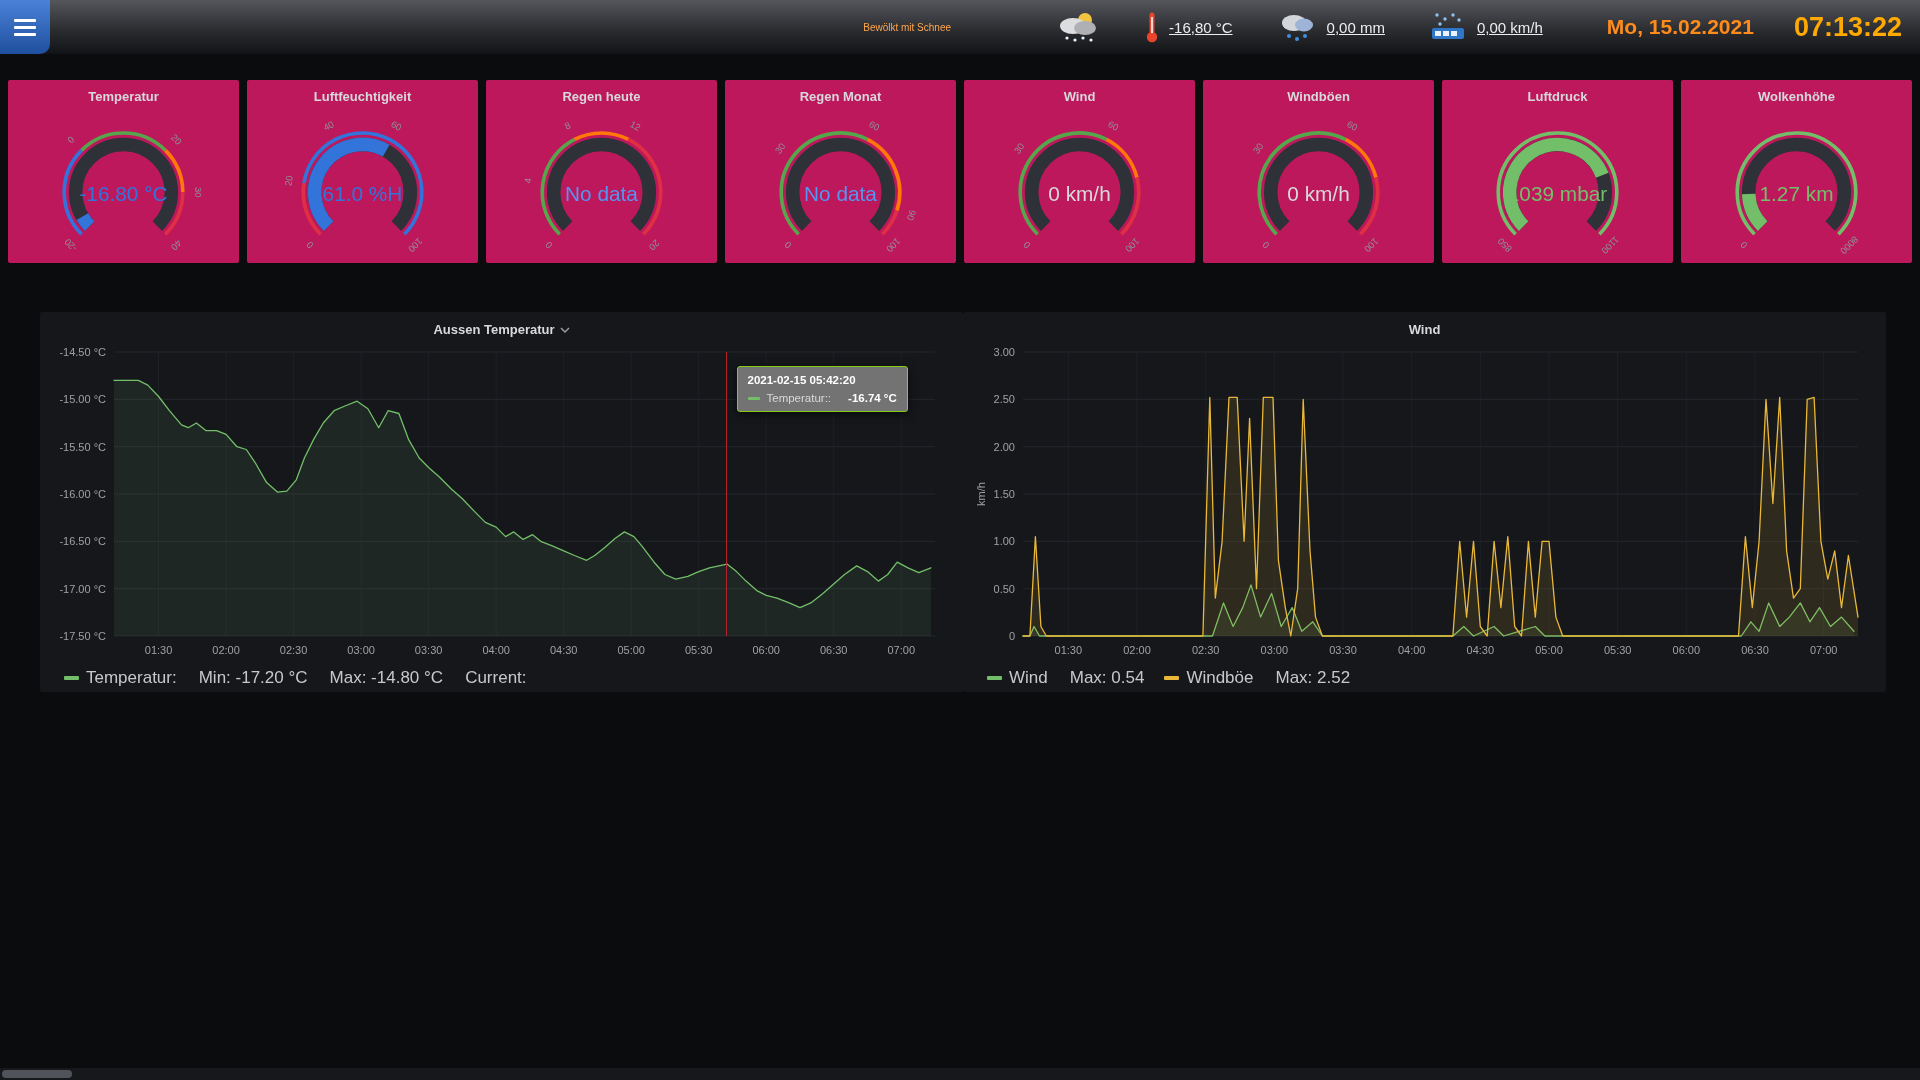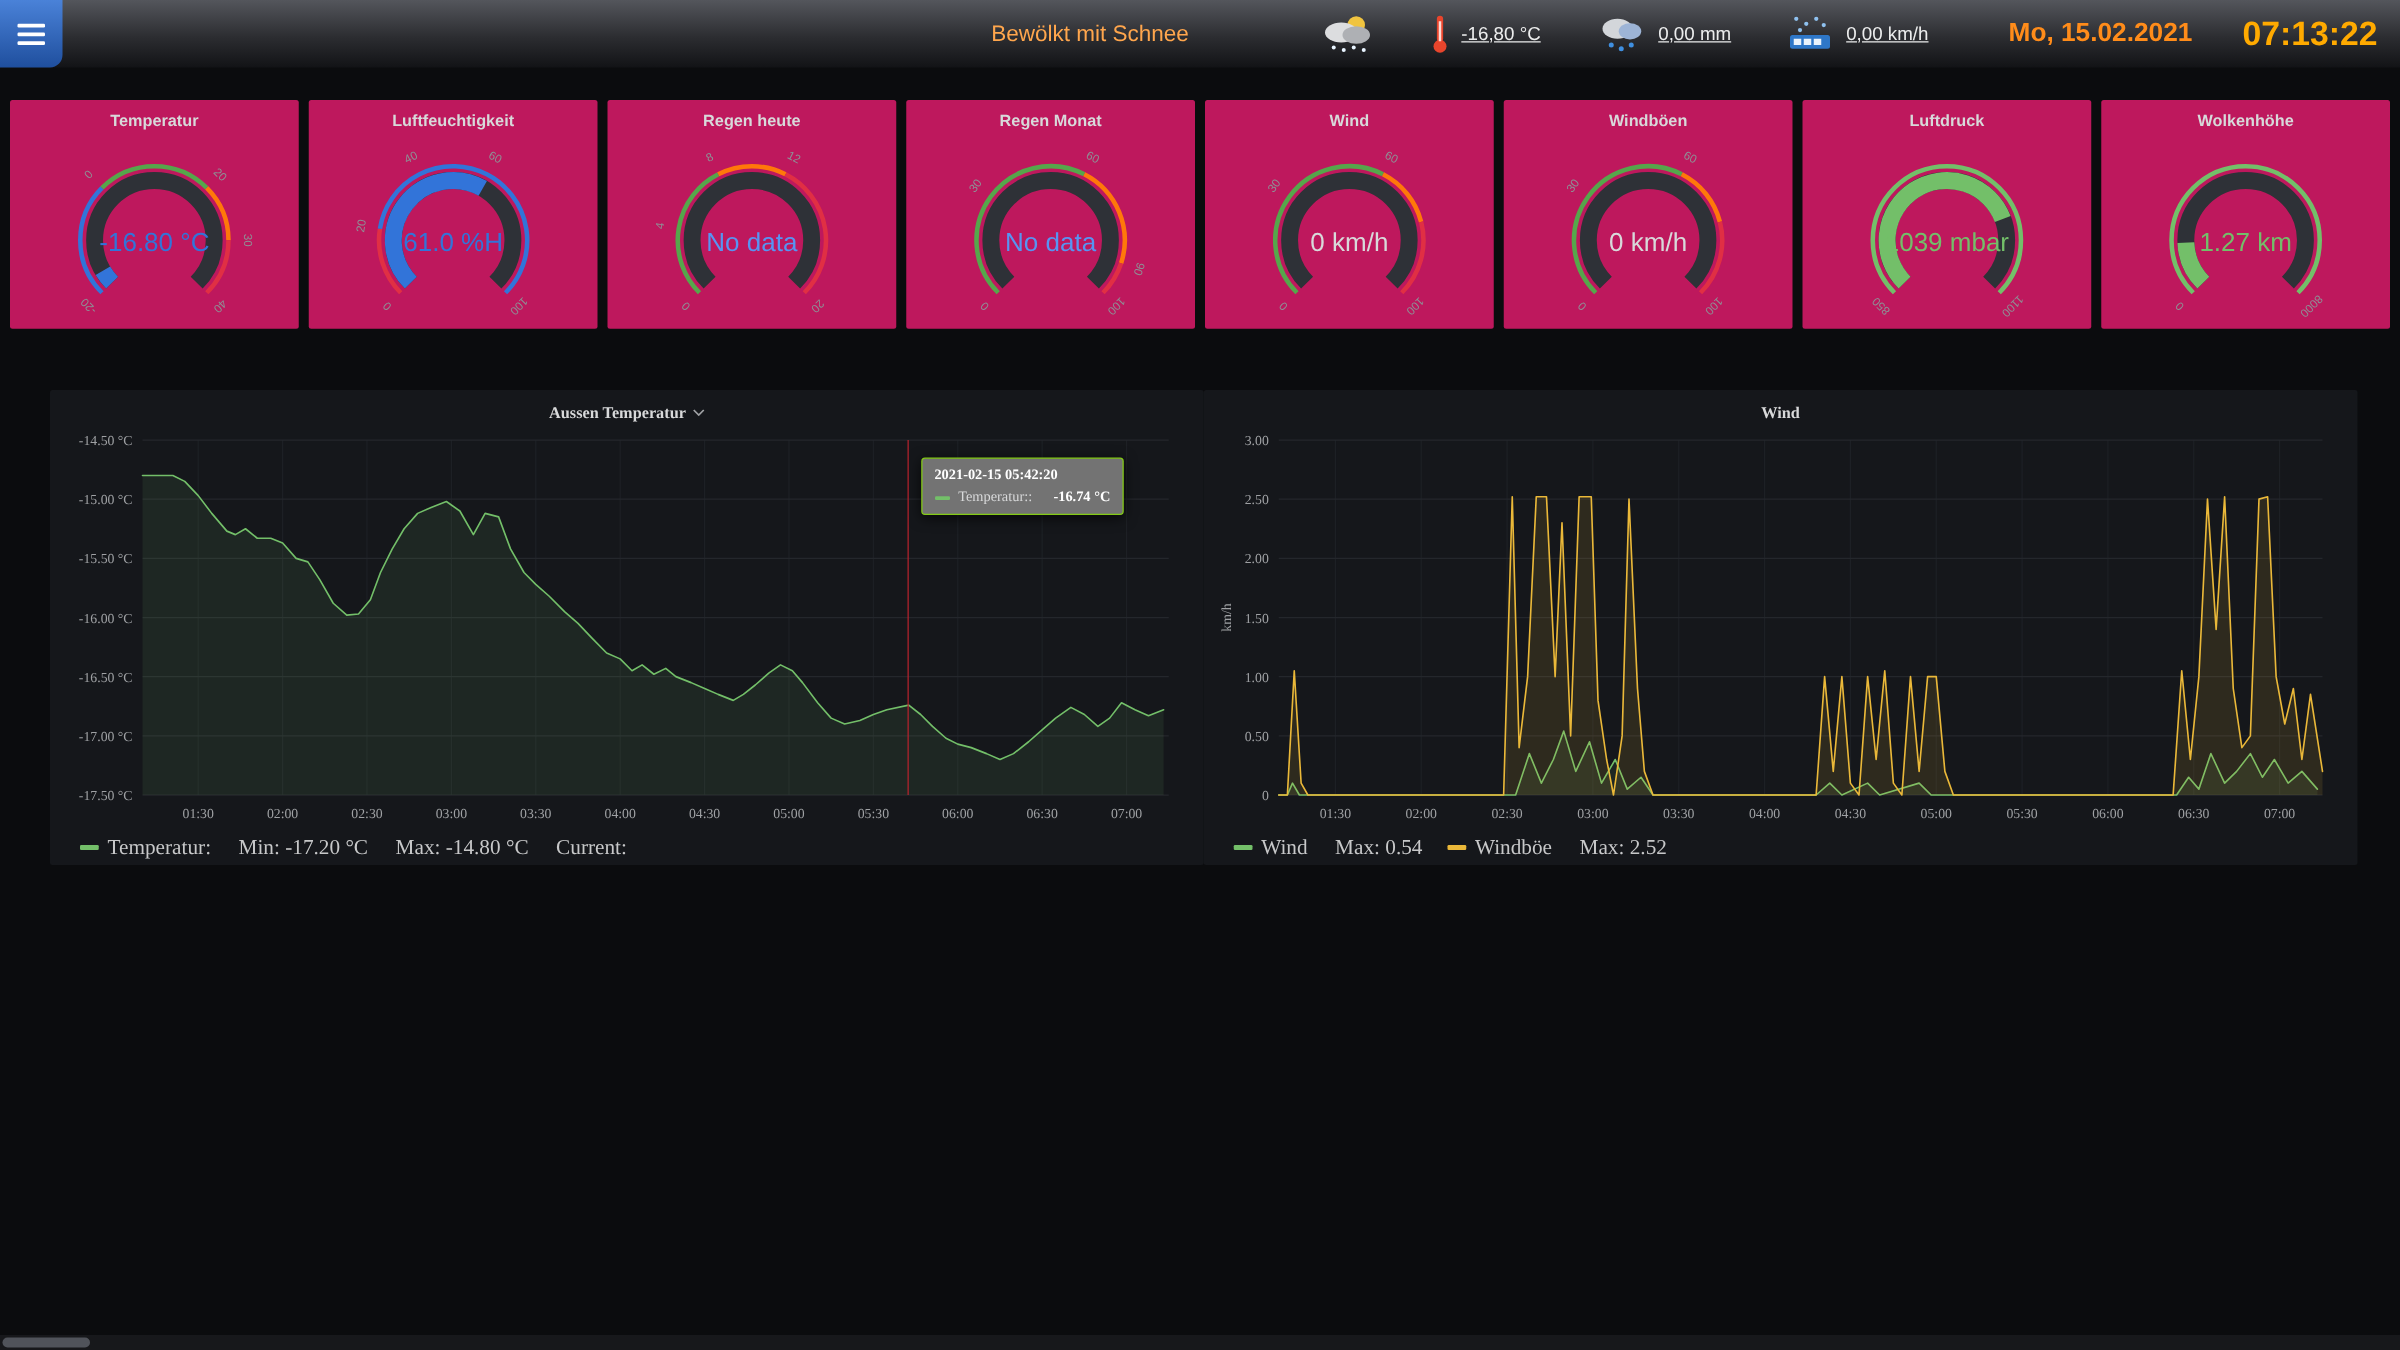--- a/index.html
+++ b/index.html
@@ -6,37 +6,37 @@
     background:#0b0c0e;color:#d8d9da;font-family:"Liberation Sans",sans-serif;}
 
   
   .header{position:relative;height:54px;display:flex;align-items:center;
     background:linear-gradient(180deg,#54565c 0%,#2c2d31 55%,#121316 100%);}
   .menu-btn{width:50px;height:54px;border:none;cursor:pointer;
     background:linear-gradient(180deg,#4a82d8,#1f4f9e);
     border-bottom-right-radius:10px;display:flex;flex-direction:column;
     justify-content:center;align-items:center;gap:4px;}
   .menu-btn .bar{width:22px;height:3px;background:#fff;border-radius:1px;}
-  .condition{margin-left:auto;font-size:18px;color:#ffa64d;}
+  .condition{margin-left:auto;font-size:10px;color:#ffa64d;}
   .hgroup{display:flex;align-items:center;gap:10px;margin-left:44px;}
   .hgroup:first-of-type{margin-left:104px;}
   .hvalue{font-size:15px;color:#eceded;text-decoration:underline;}
   .hdate{margin-left:64px;font-size:21px;font-weight:bold;color:#ff8c1a;}
   .htime{margin-left:40px;margin-right:18px;font-size:27px;font-weight:bold;color:#ffaa00;}
   .hicon{display:block;}
 
   
   .gauges{display:flex;gap:8px;padding:0 8px;margin-top:26px;height:183px;}
   .gauge-panel{flex:1;background:#be185d;border-radius:2px;display:flex;
     flex-direction:column;align-items:center;padding-top:7px;box-sizing:border-box;justify-content:space-between;}
   .panel-title{font-size:13px;font-weight:600;color:#d8d9da;line-height:20px;cursor:pointer;}
   .gauge-svg{width:100%;flex:1;}
 
   
-  .charts{display:flex;gap:0;margin:49px 34px 0 40px;height:380px;font-family:Liberation Serif, serif;}
+  .charts{display:flex;gap:0;margin:49px 34px 0 40px;height:380px;}
   .chart-panel{flex:1;background:#15171b;border-radius:2px;display:flex;
     flex-direction:column;padding:4px 10px 4px;box-sizing:border-box;}
   .chart-title-row{height:28px;display:flex;justify-content:center;align-items:center;gap:5px;}
   .chart-body{flex:1;position:relative;}
   .chart-body svg{position:absolute;inset:0;}
   .legend{height:26px;display:flex;align-items:flex-end;padding-left:14px;
     font-size:17px;color:#c7c8c9;}
   .legend-item{display:flex;align-items:center;margin-right:20px;cursor:pointer;}
   .legend .swatch{display:inline-block;width:15px;height:4px;border-radius:1px;margin-right:7px;}
   .legend .stat{margin-left:22px;}

